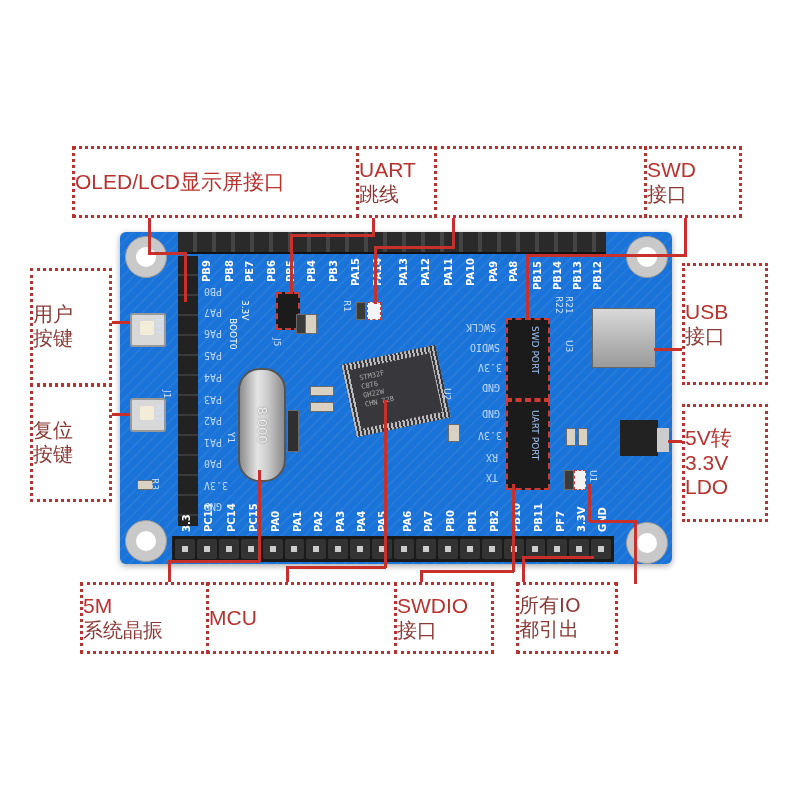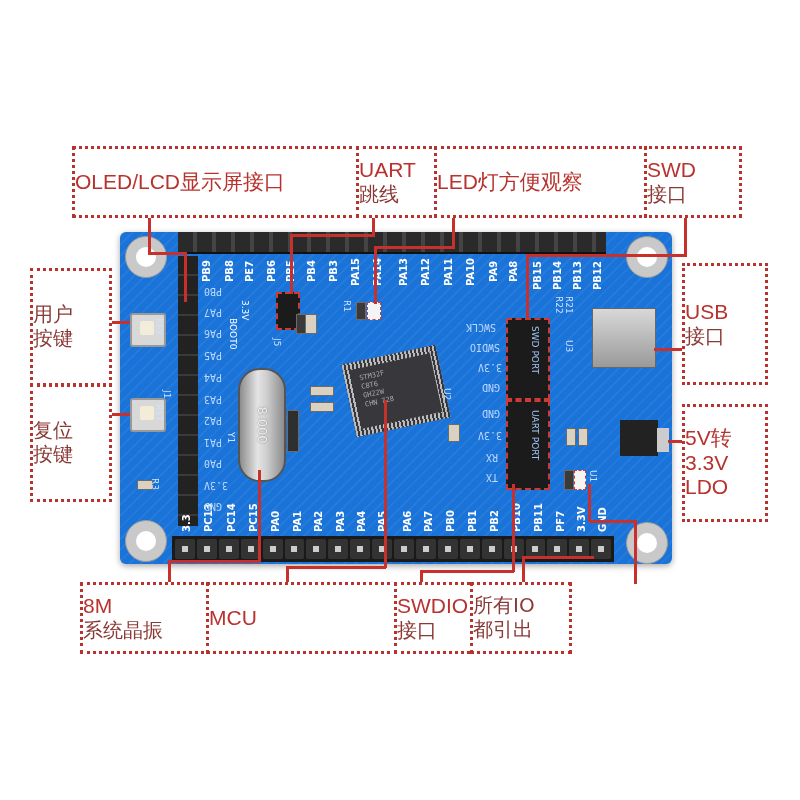--- a/index.html
+++ b/index.html
@@ -240,21 +240,20 @@
   <div class="line" style="left:588px;top:484px;width:3px;height:38px"></div>
 
   <div class="callout" style="left:72px;top:146px;width:288px;height:72px">
     <div class="l1">OLED/LCD显示屏接口</div>
   </div>
   <div class="callout" style="left:356px;top:146px;width:82px;height:72px">
     <div class="l1">UART</div>
     <div class="l2">跳线</div>
   </div>
   <div class="callout" style="left:434px;top:146px;width:214px;height:72px">
-    <div class="l1">LED灯方便观察</div>
   </div>
   <div class="callout" style="left:644px;top:146px;width:98px;height:72px">
     <div class="l1">SWD</div>
     <div class="l2">接口</div>
   </div>
 
   <div class="callout" style="left:30px;top:268px;width:82px;height:118px">
     <div class="l2">用户</div>
     <div class="l2">按键</div>
   </div>
@@ -267,28 +266,28 @@
     <div class="l1">USB</div>
     <div class="l2">接口</div>
   </div>
   <div class="callout" style="left:682px;top:404px;width:86px;height:118px">
     <div class="l1">5V转</div>
     <div class="l3">3.3V</div>
     <div class="l3">LDO</div>
   </div>
 
   <div class="callout" style="left:80px;top:582px;width:130px;height:72px">
-    <div class="l1">8M</div>
+    <div class="l1">5M</div>
     <div class="l2">系统晶振</div>
   </div>
   <div class="callout" style="left:206px;top:582px;width:192px;height:72px">
     <div class="l1">MCU</div>
   </div>
   <div class="callout" style="left:394px;top:582px;width:100px;height:72px">
     <div class="l1">SWDIO</div>
     <div class="l2">接口</div>
   </div>
-  <div class="callout" style="left:470px;top:582px;width:102px;height:72px">
+  <div class="callout" style="left:516px;top:582px;width:102px;height:72px">
     <div class="l2">所有IO</div>
     <div class="l2">都引出</div>
   </div>
 
 </div>
 
 </body></html>

